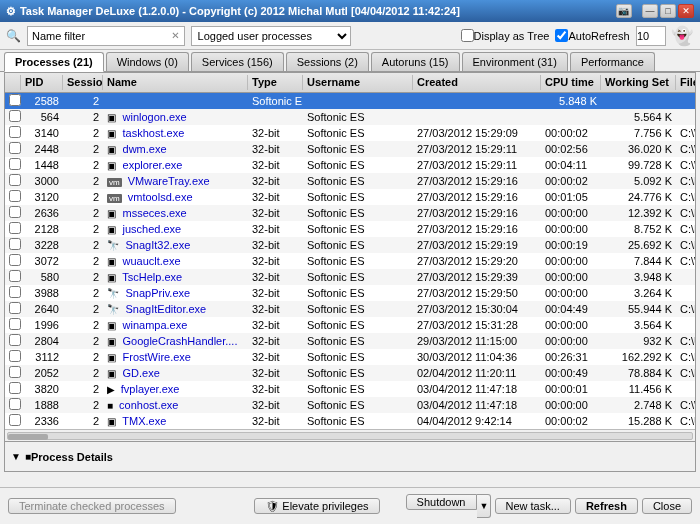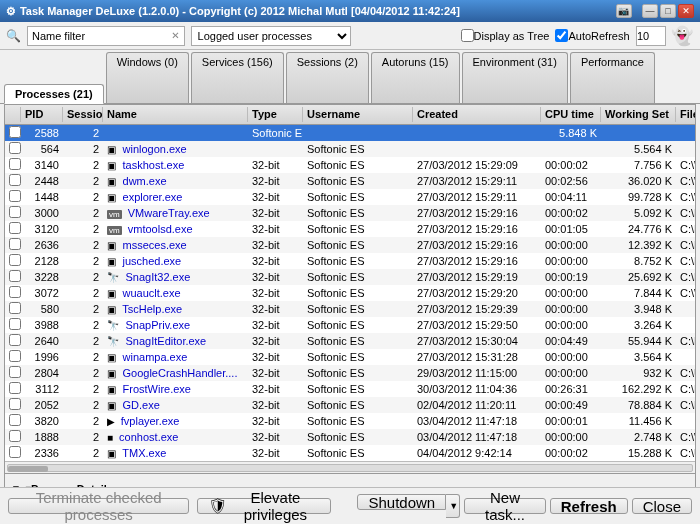--- a/index.html
+++ b/index.html
@@ -64,21 +64,20 @@
       background: linear-gradient(to bottom, #e8e8e8, #d0d0d0);
       cursor: pointer;
       font-size: 11px;
       border-radius: 3px 3px 0 0;
     }
     .tab.active {
       background: white;
       border-bottom: 1px solid white;
       margin-bottom: -1px;
       font-weight: bold;
-      margin-top: 32px;
     }
 
     .main-content {
       background: white;
       border: 1px solid #999;
       margin: 0 4px;
       height: 370px;
       overflow: hidden;
       display: flex;
       flex-direction: column;
@@ -136,21 +135,21 @@
       align-items: center;
       gap: 4px;
       position: absolute;
       bottom: 0;
       left: 0; right: 0;
     }
     .btn {
       height: 16px; padding: 0 10px;
       border: 1px solid #999;
       background: linear-gradient(to bottom, #f5f5f5, #e0e0e0);
-      font-size: 15px; cursor: pointer; border-radius: 3px;
+      font-size: 11px; cursor: pointer; border-radius: 3px;
       display: flex; align-items: center; gap: 3px;
     }
     .btn.primary { font-weight: bold; }
     .btn-arrow {
       width: 14px; height: 24px; padding: 0 3px;
       border: 1px solid #999; border-left: none;
       background: linear-gradient(to bottom, #f5f5f5, #e0e0e0);
       font-size: 9px; cursor: pointer; border-radius: 0 3px 3px 0;
       display: flex; align-items: center;
     }

